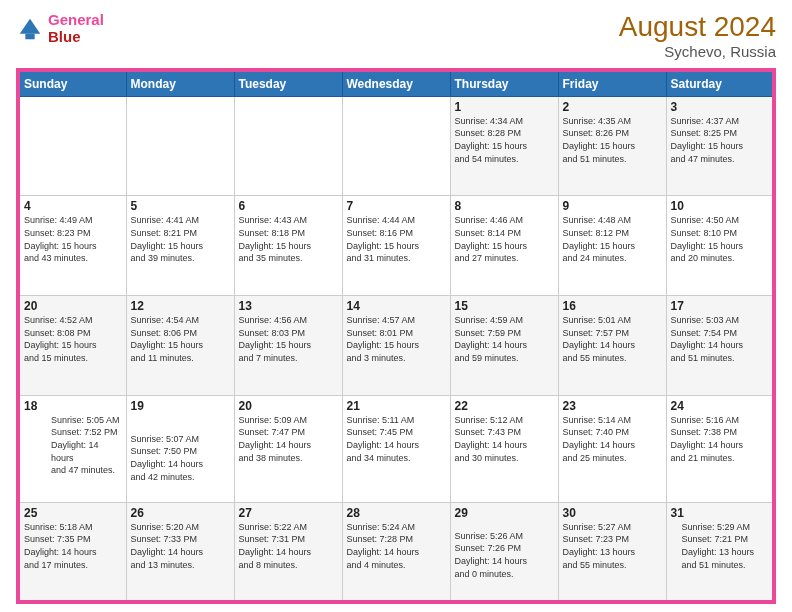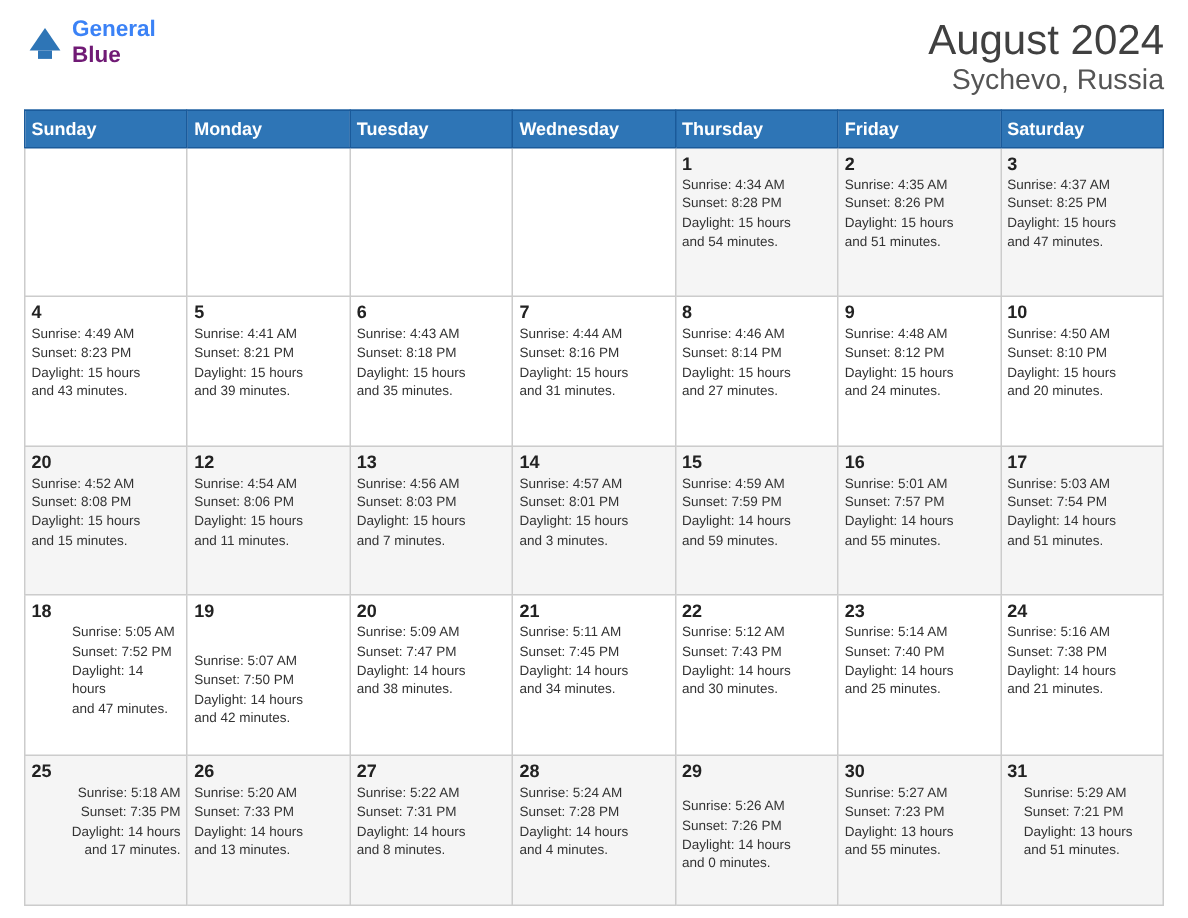--- a/index.html
+++ b/index.html
@@ -28,43 +28,43 @@
       align-items: center;
       gap: 4px;
     }
     .logo-text {
       font-size: 15px;
       font-weight: bold;
       color: #333;
       line-height: 1.1;
     }
     .logo-text span {
-      color: #3b82f6;
+      color: #ec4899;
     }
     .logo-icon {
       width: 28px;
       height: 28px;
     }
     .title-block {
       text-align: right;
     }
     .title-block h1 {
       font-size: 28px;
       font-weight: normal;
-      color: #404040;
+      color: #a16207;
       line-height: 1.1;
     }
     .title-block h2 {
-      font-size: 19px;
+      font-size: 15px;
       font-weight: normal;
       color: #555;
     }
     .calendar {
       flex: 1;
-      border: 1px solid #ec4899;
+      border: 4px solid #ec4899;
       border-collapse: collapse;
       width: 100%;
       table-layout: fixed;
     }
     .calendar thead tr th {
       background-color: #2e75b6;
       color: #fff;
       font-size: 12px;
       font-weight: bold;
       padding: 5px 4px;
@@ -104,21 +104,21 @@
 
 <div class="page">
   <div class="header">
     <div class="logo">
       <svg class="logo-icon" viewBox="0 0 30 30">
         <polygon points="15,4 26,20 4,20" fill="#2e75b6"></polygon>
         <rect x="10" y="20" width="10" height="6" fill="#2e75b6"></rect>
       </svg>
       <div class="logo-text">
         <div><span>General</span></div>
-        <div><span style="color:#701a75">Blue</span></div>
+        <div><span style="color:#b91c1c">Blue</span></div>
       </div>
     </div>
     <div class="title-block">
       <h1>August 2024</h1>
       <h2>Sychevo, Russia</h2>
     </div>
   </div>
 
   <table class="calendar">
     <thead>
@@ -309,21 +309,21 @@
             <span class="day-num">24</span>
             <div class="day-info" style="white-space: pre-line;">Sunrise: 5:16 AM
 Sunset: 7:38 PM
 Daylight: 14 hours
 and 21 minutes.</div>
           </td>
         </tr>
         <tr>
           <td>
             <span class="day-num">25</span>
-            <div class="day-info" style="white-space: pre-line; text-align: right;">Sunrise: 5:18 AM
+            <div class="day-info" style="white-space: pre-line;">Sunrise: 5:18 AM
 Sunset: 7:35 PM
 Daylight: 14 hours
 and 17 minutes.</div>
           </td>
           <td>
             <span class="day-num">26</span>
             <div class="day-info" style="white-space: pre-line;">Sunrise: 5:20 AM
 Sunset: 7:33 PM
 Daylight: 14 hours
 and 13 minutes.</div>

